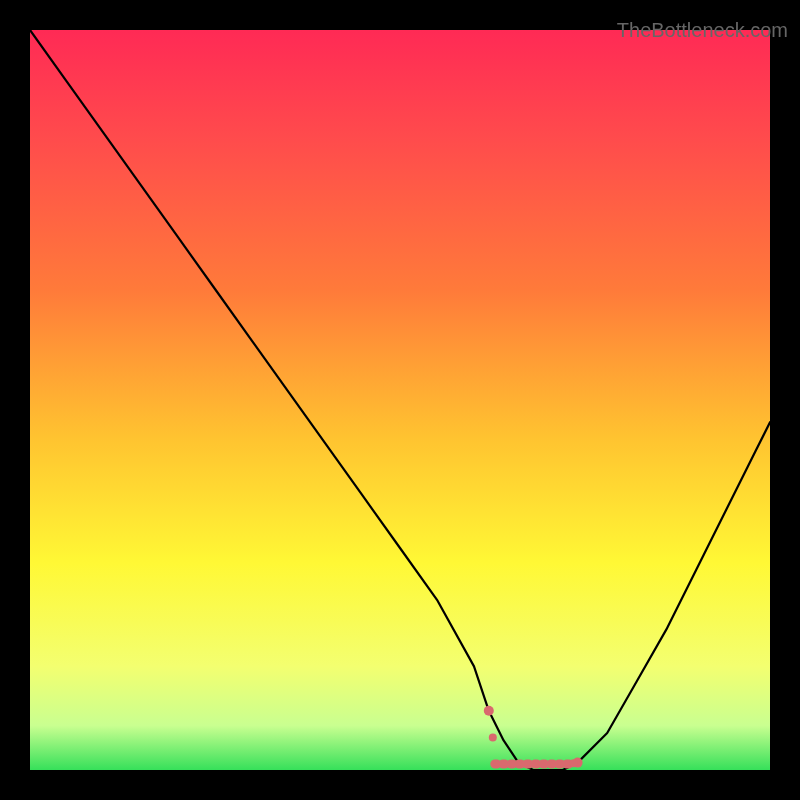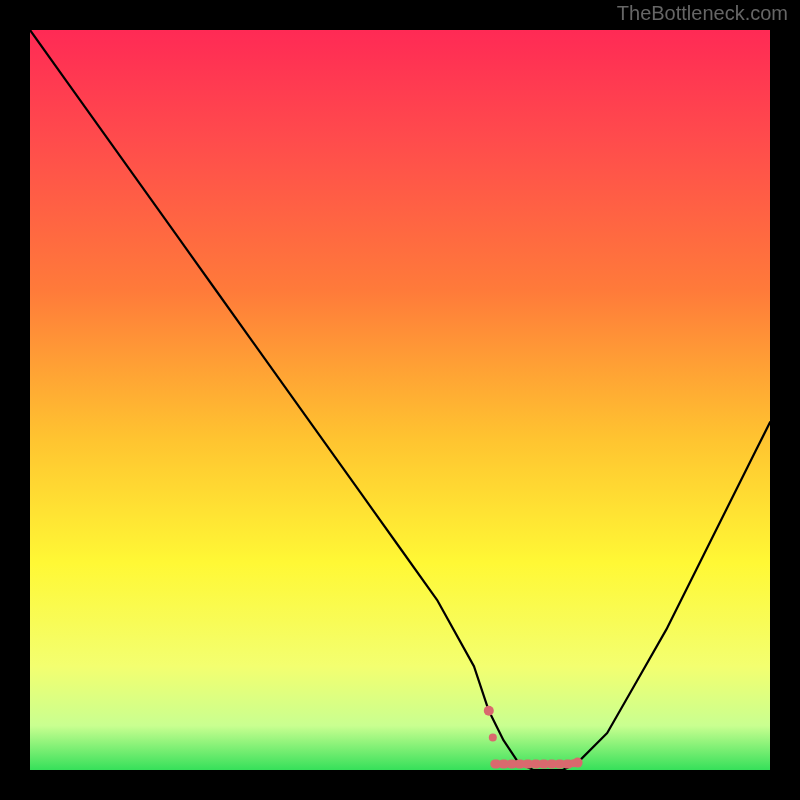--- a/index.html
+++ b/index.html
@@ -6,21 +6,21 @@
     margin: 0;
     padding: 0;
     background: #000;
     width: 800px;
     height: 800px;
     position: relative;
     font-family: Arial, sans-serif;
   }
   .watermark {
     position: absolute;
-    top: 2px;
+    top: 19px;
     right: 12px;
     color: #666;
     font-size: 20px;
     font-weight: 500;
     z-index: 10;
   }
   .chart-area {
     position: absolute;
     left: 30px;
     top: 30px;

